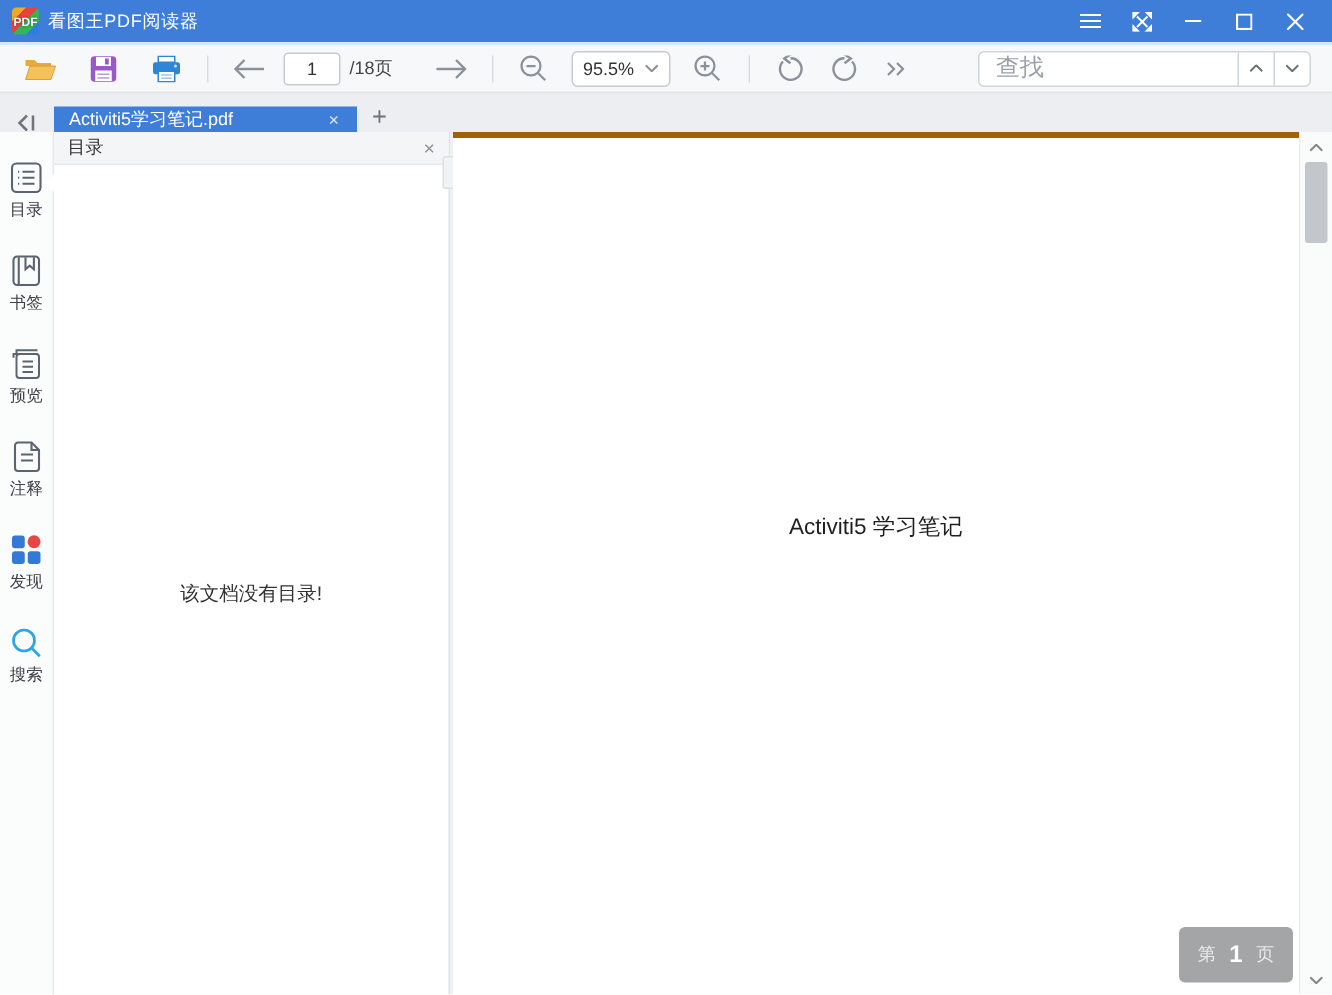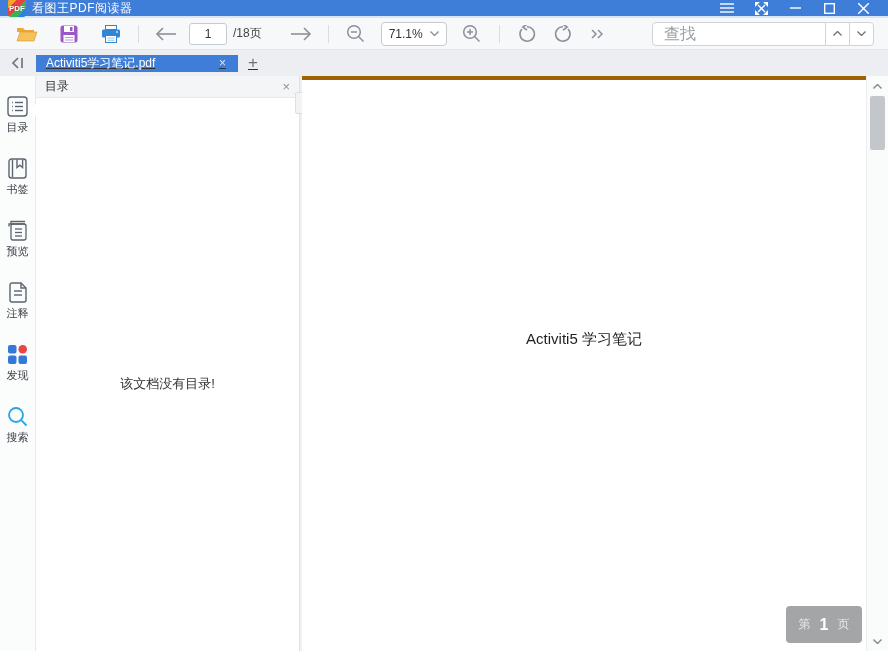--- a/index.html
+++ b/index.html
@@ -1,21 +1,21 @@
 <!DOCTYPE html>
 <html><head>
 <meta charset="utf-8">
 <style>
   * { margin:0; padding:0; box-sizing:border-box; }
   html,body { width:888px; height:663px; overflow:hidden;
     font-family:"Liberation Sans","DejaVu Sans",sans-serif; font-size:12px; color:#333;
     background:#fff; }
 
   
-  .titlebar { height:16px; background:#3e7dd8; display:flex; align-items:center;
+  .titlebar { height:28px; background:#3e7dd8; display:flex; align-items:center;
     padding:0 8px; color:#fff; }
   .logo { width:18px; height:18px; border-radius:3px; margin-right:6px; position:relative;
     background:linear-gradient(135deg,#f6a623 0 25%,#e8443f 25% 50%,#35b558 50% 75%,#2f7fe0 75% 100%);
     display:flex; align-items:center; justify-content:center; }
   .logo span { font-size:8px; font-weight:bold; color:#fff; text-shadow:0 0 2px rgba(0,0,0,.4); }
   .app-title { font-size:12px; letter-spacing:.5px; }
   .titlebar-spacer { flex:1; }
   .win-btn { width:34px; height:28px; display:flex; align-items:center; justify-content:center;
     color:#fff; cursor:default; }
   .win-btn svg { display:block; }
@@ -35,21 +35,21 @@
   .search-wrap { margin-left:auto; display:flex; align-items:center; height:24px;
     border:1px solid #cfd4da; border-radius:4px; background:#fff; overflow:hidden; }
   .search-field { display:flex; align-items:center; width:172px; padding:0 6px; }
   .search-field input { border:none; outline:none; flex:1; font-size:16px; margin-left:5px;
     color:#333; background:transparent; }
   .search-field input::placeholder { color:#9aa0a8; }
   .find-btn { width:24px; height:24px; display:flex; align-items:center; justify-content:center;
     border-left:1px solid #cfd4da; color:#6b7077; }
 
   
-  .tabbar { height:26px; background:#eceef1; display:flex; align-items:center;text-decoration:underline; }
+  .tabbar { height:26px; background:#eceef1; display:flex; align-items:flex-end; }
   .collapse-btn { width:36px; display:flex; align-items:center; justify-content:center; color:#70757d; }
   .tab { width:202px; background:#3e7dd8; color:#fff; display:flex; align-items:center;
     padding:0 10px; }
   .tab-label { flex:1; font-size:12px; white-space:nowrap; overflow:hidden; text-overflow:ellipsis; }
   .tab-close { font-size:12px; color:#d9e4f5; padding:0 2px; }
   .new-tab { width:30px; display:flex; align-items:center; justify-content:center;
     font-size:17px; color:#6f747b; }
 
   
   .main { display:flex; height:575px; }
@@ -185,21 +185,21 @@
   <div class="tb-sep"></div>
 
   <div class="tb-btn">
     <svg width="19" height="19" viewBox="0 0 19 19" fill="none" stroke="#8b919a" stroke-width="1.5">
       <circle cx="8" cy="8" r="6.3"></circle>
         <line x1="12.8" y1="12.8" x2="17.5" y2="17.5"></line>
       <line x1="5" y1="8" x2="11" y2="8"></line>
     </svg>
   </div>
   <div class="zoom-select">
-    <span>71.1%</span>
+    <span>95.5%</span>
     <svg width="9" height="5" viewBox="0 0 9 5" fill="none" stroke="#8b919a" stroke-width="1.4">
         <polyline points="0.5,0.5 4.5,4.5 8.5,0.5"></polyline>
       </svg>
   </div>
   <div class="tb-btn">
     <svg width="19" height="19" viewBox="0 0 19 19" fill="none" stroke="#8b919a" stroke-width="1.5">
       <circle cx="8" cy="8" r="6.3"></circle>
         <line x1="12.8" y1="12.8" x2="17.5" y2="17.5"></line>
       <line x1="5" y1="8" x2="11" y2="8"></line>
         <line x1="8" y1="5" x2="8" y2="11"></line>

